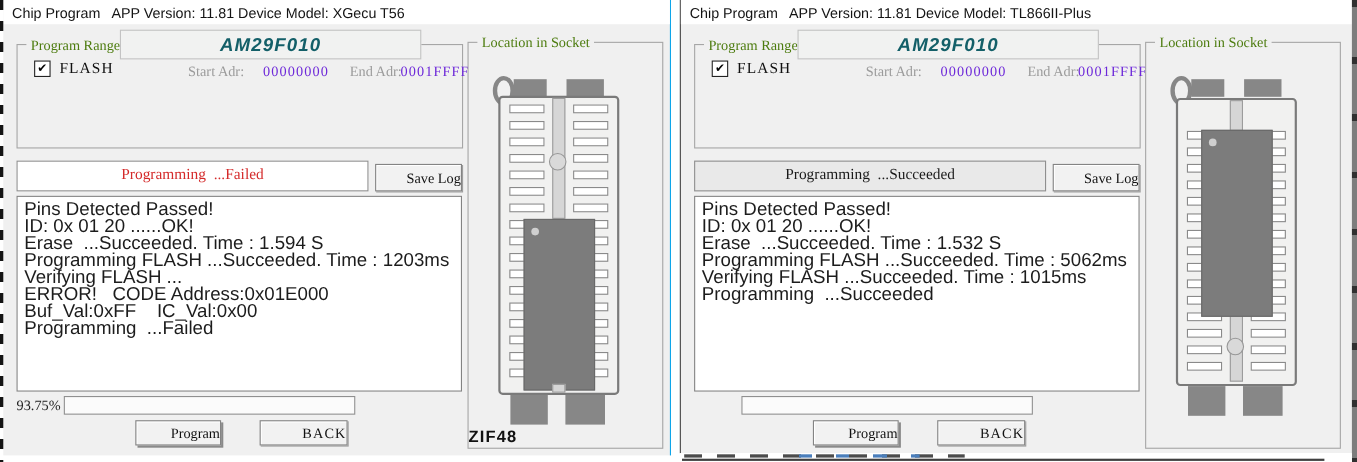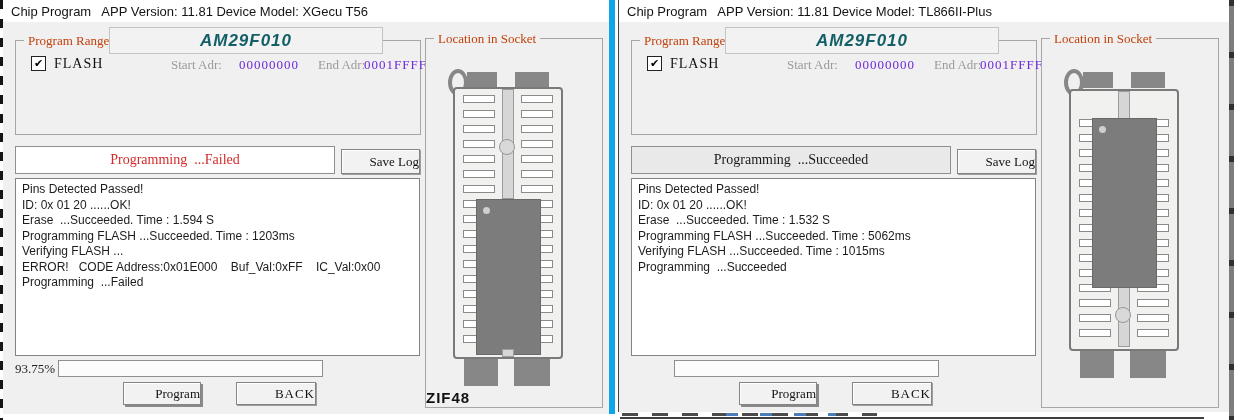--- a/index.html
+++ b/index.html
@@ -1,28 +1,28 @@
 <!DOCTYPE html>
 <html><head>
 <meta charset="utf-8">
 <style>
   html,body{margin:0;padding:0}
   body{width:1234px;height:420px;position:relative;background:#ffffff;overflow:hidden;
        font-family:"Liberation Sans",sans-serif;color:#111}
   .abs{position:absolute}
   .win{position:absolute;top:0;background:#f0f0f0}
-  #win-left{left:3px;width:606px;height:414px;border-right:6px solid #0ea5e9}
+  #win-left{left:3px;width:606px;height:414px;border-right:1px solid #0ea5e9}
   #win-right{left:618px;width:611px;height:412px;border-left:1px solid #454545}
   .titlebar{position:absolute;left:0;top:0;right:0;height:22px;background:#ffffff}
   .title{position:absolute;left:8px;top:4px;font-size:13px;white-space:pre;color:#141414}
 
   
   .group{position:absolute;border:1px solid #a6a6a6}
   .group-label{position:absolute;left:8px;top:-8px;background:#f0f0f0;padding:0 4px;
-               font-family:"Liberation Serif",serif;font-size:13px;color:#c2410c;white-space:pre}
+               font-family:"Liberation Serif",serif;font-size:13px;color:#4d7c0f;white-space:pre}
   .group-range{left:12px;top:40px;width:404px;height:93px}
   .group-socket{left:422px;top:38px;width:176px;height:368px}
 
   .chip-box{position:absolute;left:106px;top:27px;width:272px;height:25px;background:#f1f2f1;
             border:1px solid #c3c3c3;text-align:center;line-height:25px;
             font-weight:bold;font-style:italic;font-size:17px;letter-spacing:1px}
   .flash-row{position:absolute;left:28px;top:54px;height:15px}
   .chk{display:inline-block;width:13px;height:13px;background:#fff;border:1px solid #222;
        vertical-align:middle;text-align:center;line-height:12px;font-size:11px;color:#000}
   .chk-label{display:inline-block;margin-left:8px;font-family:"Liberation Serif",serif;
@@ -37,21 +37,21 @@
        box-shadow:inset 1px 1px 0 #ffffff,1px 1px 0 #9e9e9e;
        font-family:"Liberation Serif",serif;font-size:13px;color:#111;
        text-align:right;cursor:pointer;padding:0;white-space:pre}
   .btn-savelog{left:338px;top:149px;width:79px;height:25px;line-height:24px}
   .btn-program{left:120px;top:382px;width:78px;height:23px;line-height:22px;
                box-shadow:inset 1px 1px 0 #ffffff,2px 2px 0 #8a8a8a}
   .btn-back{left:233px;top:382px;width:80px;height:23px;line-height:22px;letter-spacing:1px}
 
   .logbox{position:absolute;left:12px;top:178px;width:405px;height:178px;background:#ffffff;
           border:1px solid #838383;box-sizing:border-box;padding:3px 6px;
-          font-size:12px;line-height:15.5px;white-space:pre-wrap;overflow:hidden;color:#1c1c1c}
+          font-size:17px;line-height:15.5px;white-space:pre-wrap;overflow:hidden;color:#1c1c1c}
   .pct{position:absolute;left:12px;top:361px;font-family:"Liberation Serif",serif;font-size:13px;color:#222}
   .pbar{position:absolute;left:55px;top:360px;width:263px;height:15px;background:#fbfbfb;border:1px solid #8f8f8f}
 
   
   .socket{position:absolute;left:0;top:0;width:176px;height:368px}
   .lever-ring{position:absolute;left:22px;top:30px;width:12px;height:19px;border:4px solid #878787;border-radius:50%}
   .lever-stem{position:absolute;left:28px;top:52px;width:6px;height:10px;background:#878787}
   .tab{position:absolute;background:#878787}
   .t1{left:41px;top:33px;width:30px;height:16px}
   .t2{left:89px;top:33px;width:34px;height:16px}

